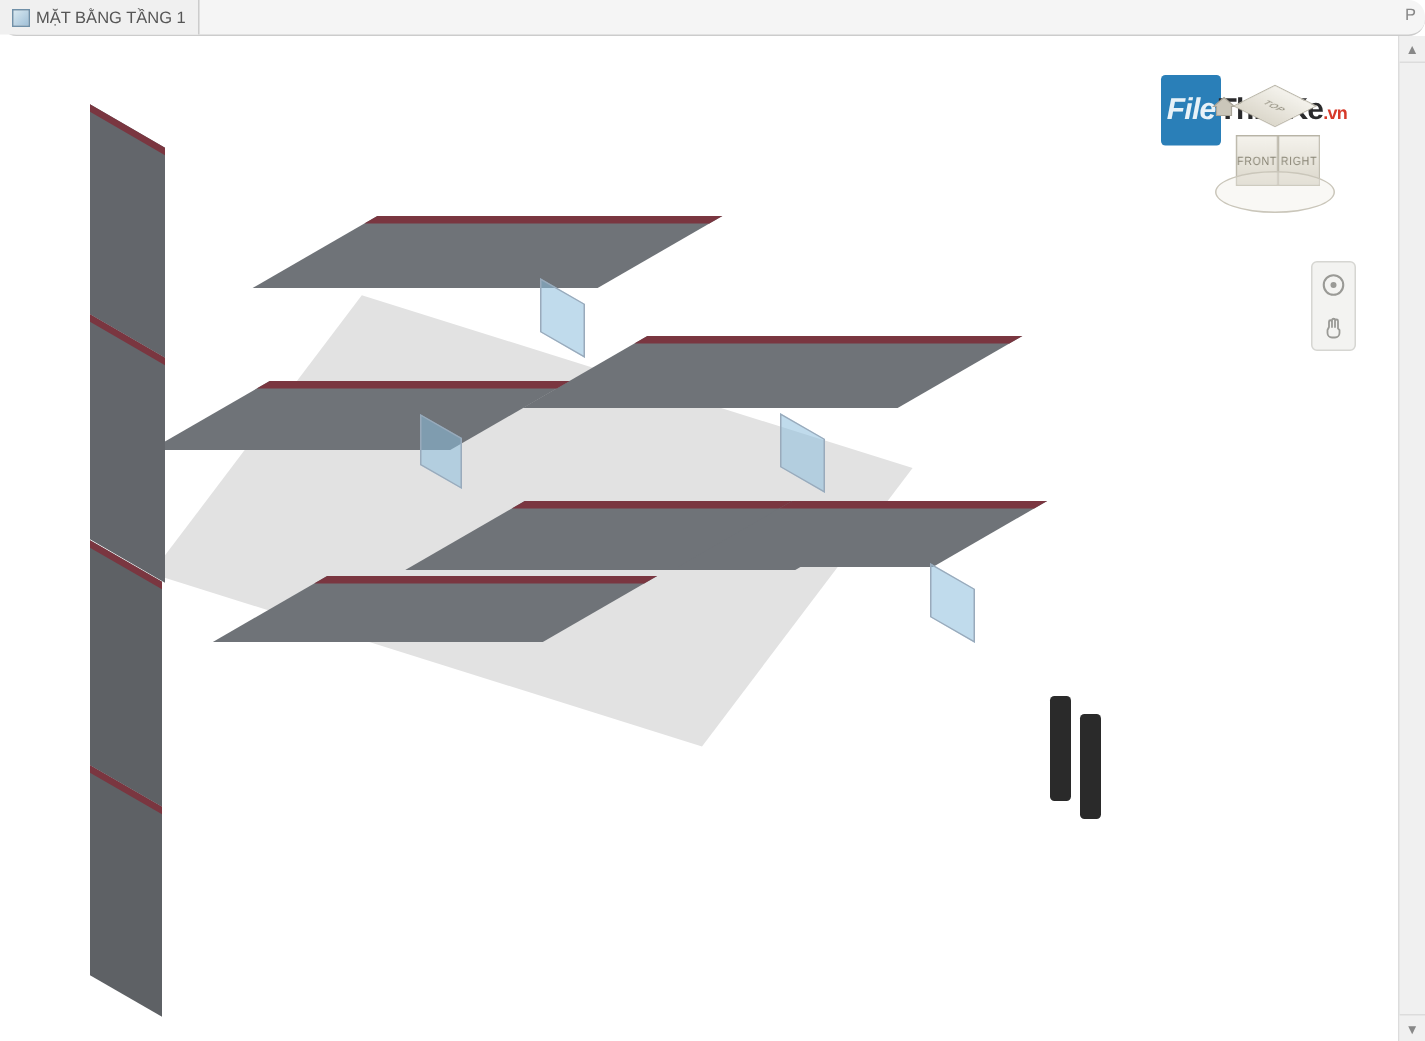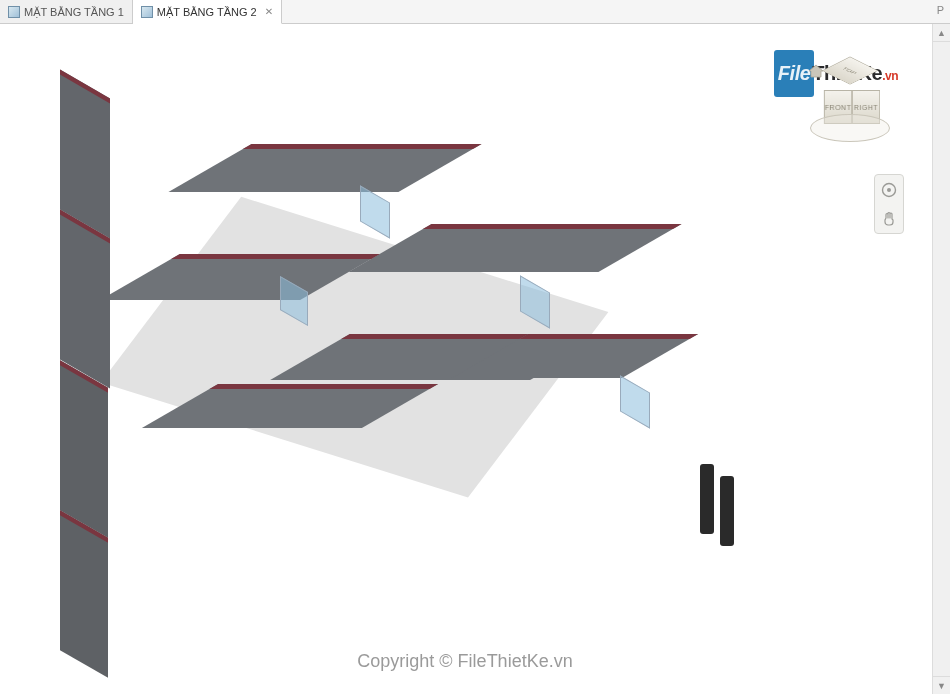--- a/index.html
+++ b/index.html
@@ -12,20 +12,21 @@
       overflow: hidden;
       position: relative;
     }
     .tab-bar {
       height: 24px;
       background: #f5f5f5;
       border-bottom: 1px solid #ccc;
       display: flex;
       align-items: stretch;
       position: relative;
+      border-radius: 11px;
     }
     .tab {
       display: flex;
       align-items: center;
       padding: 0 8px;
       border-right: 1px solid #ccc;
       background: #e8e8e8;
       cursor: pointer;
       font-size: 11px;
       color: #333;
@@ -214,25 +215,20 @@
     .scroll-arrow.up{ border-bottom:1px solid #dcdcdc;}
     .scroll-arrow.down{ position:absolute;bottom:0;left:0;right:0;border-top:1px solid #dcdcdc;}
   </style>
 </head>
 <body>
 
 <div class="tab-bar">
   <div class="tab inactive">
     <span class="sheet-icon"></span>
     <span>MẶT BẰNG TẦNG 1</span>
-  </div>
-  <div class="tab active">
-    <span class="sheet-icon"></span>
-    <span>MẶT BẰNG TẦNG 2</span>
-    <span class="close-x">✕</span>
   </div>
   <div class="right-text">P</div>
 </div>
 
 <div class="viewport">
 
   <div class="building">
     <div class="floor-slab2"></div>
     <div class="wall-seg w1"></div>
     <div class="wall-seg w2"></div>
@@ -281,19 +277,18 @@
           <circle cx="8" cy="8" r="2" fill="#9a9a96"></circle>
         </svg>
     </div>
     <div class="nav-btn">
       <svg viewBox="0 0 16 16">
           <path d="M5 8V4.5a1 1 0 012 0V8M7 8V3.5a1 1 0 012 0V8M9 8V4a1 1 0 012 0V9l1 1v2a3 3 0 01-3 3H7a3 3 0 01-3-3v-2l1-2" fill="none" stroke="#9a9a96" stroke-width="1.2" stroke-linecap="round"></path>
         </svg>
     </div>
   </div>
 
-  <div class="watermark-center">Copyright © FileThietKe.vn</div>
 </div>
 
 <div class="scroll-track">
   <div class="scroll-arrow up">▲</div>
   <div class="scroll-arrow down">▼</div>
 </div>
 
 </body></html>

